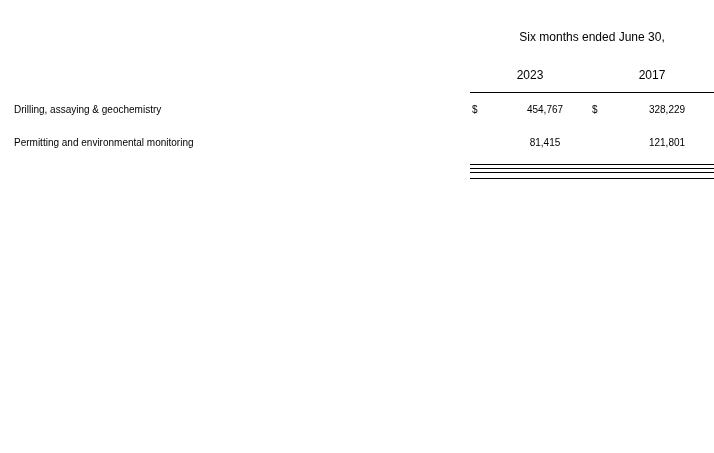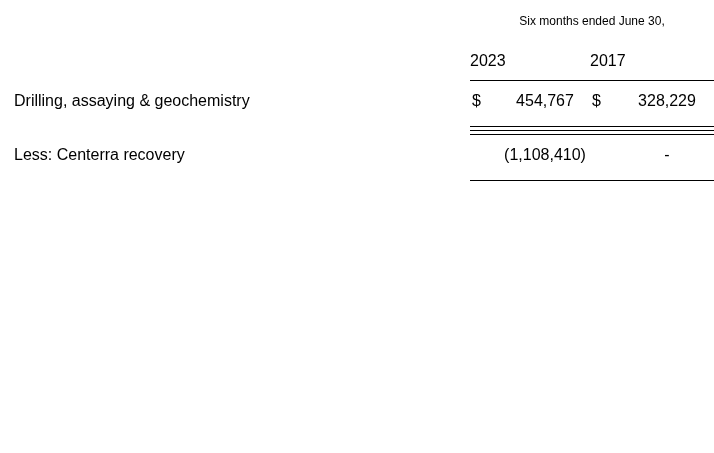--- a/index.html
+++ b/index.html
@@ -23,38 +23,39 @@
   }
   table.fin {
     border-collapse: collapse;
     width: 714px;
     table-layout: fixed;
   }
   td, th {
     padding: 0;
     vertical-align: bottom;
     font-weight: normal;
-    font-size: 16px;
+    font-size: 10px;
     color: #000;
   }
   
   col.c-label { width: 470px; }
   col.c-cur1  { width: 22px; }
   col.c-val1  { width: 98px; }
   col.c-cur2  { width: 22px; }
   col.c-val2  { width: 102px; }
 
   .hdr-span {
     text-align: center;
     font-size: 12px;
     padding-bottom: 24px;
-    padding-top: 14px;
+    padding-top: 30px;
   }
   .yr {
-    font-size: 16px;
+    text-align: center;
+    font-size: 12px;
     padding-bottom: 6px;
   }
   .rule-cell {
     height: 5px;
     padding: 0;
   }
   .rule-cell .line {
     border-top: 1px solid #000;
     height: 0;
     width: 100%;
@@ -135,20 +136,27 @@
         <td class="label">Drilling, assaying &amp; geochemistry</td>
         <td class="cur">$</td>
         <td class="val">454,767</td>
         <td class="cur">$</td>
         <td class="val">328,229</td>
       </tr>
 
 
 
 
+      <tr>
+        <td class="label">Permitting and environmental monitoring</td>
+        <td class="cur"></td>
+        <td class="val">81,415</td>
+        <td class="cur"></td>
+        <td class="val">121,801</td>
+      </tr>
 
       <tr>
         <td class="blank"></td>
         <td class="single-cell" colspan="2">
             <div class="s1"></div>
           </td>
         <td class="single-cell" colspan="2">
             <div class="s1"></div>
           </td>
       </tr>
@@ -159,27 +167,20 @@
         <td class="dbl-cell" colspan="2">
             <div class="d1"></div>
             <div class="d2"></div>
           </td>
         <td class="dbl-cell" colspan="2">
             <div class="d1"></div>
             <div class="d2"></div>
           </td>
       </tr>
 
-      <tr>
-        <td class="label">Less: Centerra recovery</td>
-        <td class="cur"></td>
-        <td class="val">(1,108,410)</td>
-        <td class="cur"></td>
-        <td class="val">-</td>
-      </tr>
 
       <tr>
         <td class="blank"></td>
         <td class="single-cell" colspan="2">
             <div class="s1"></div>
           </td>
         <td class="single-cell" colspan="2">
             <div class="s1"></div>
           </td>
       </tr>

